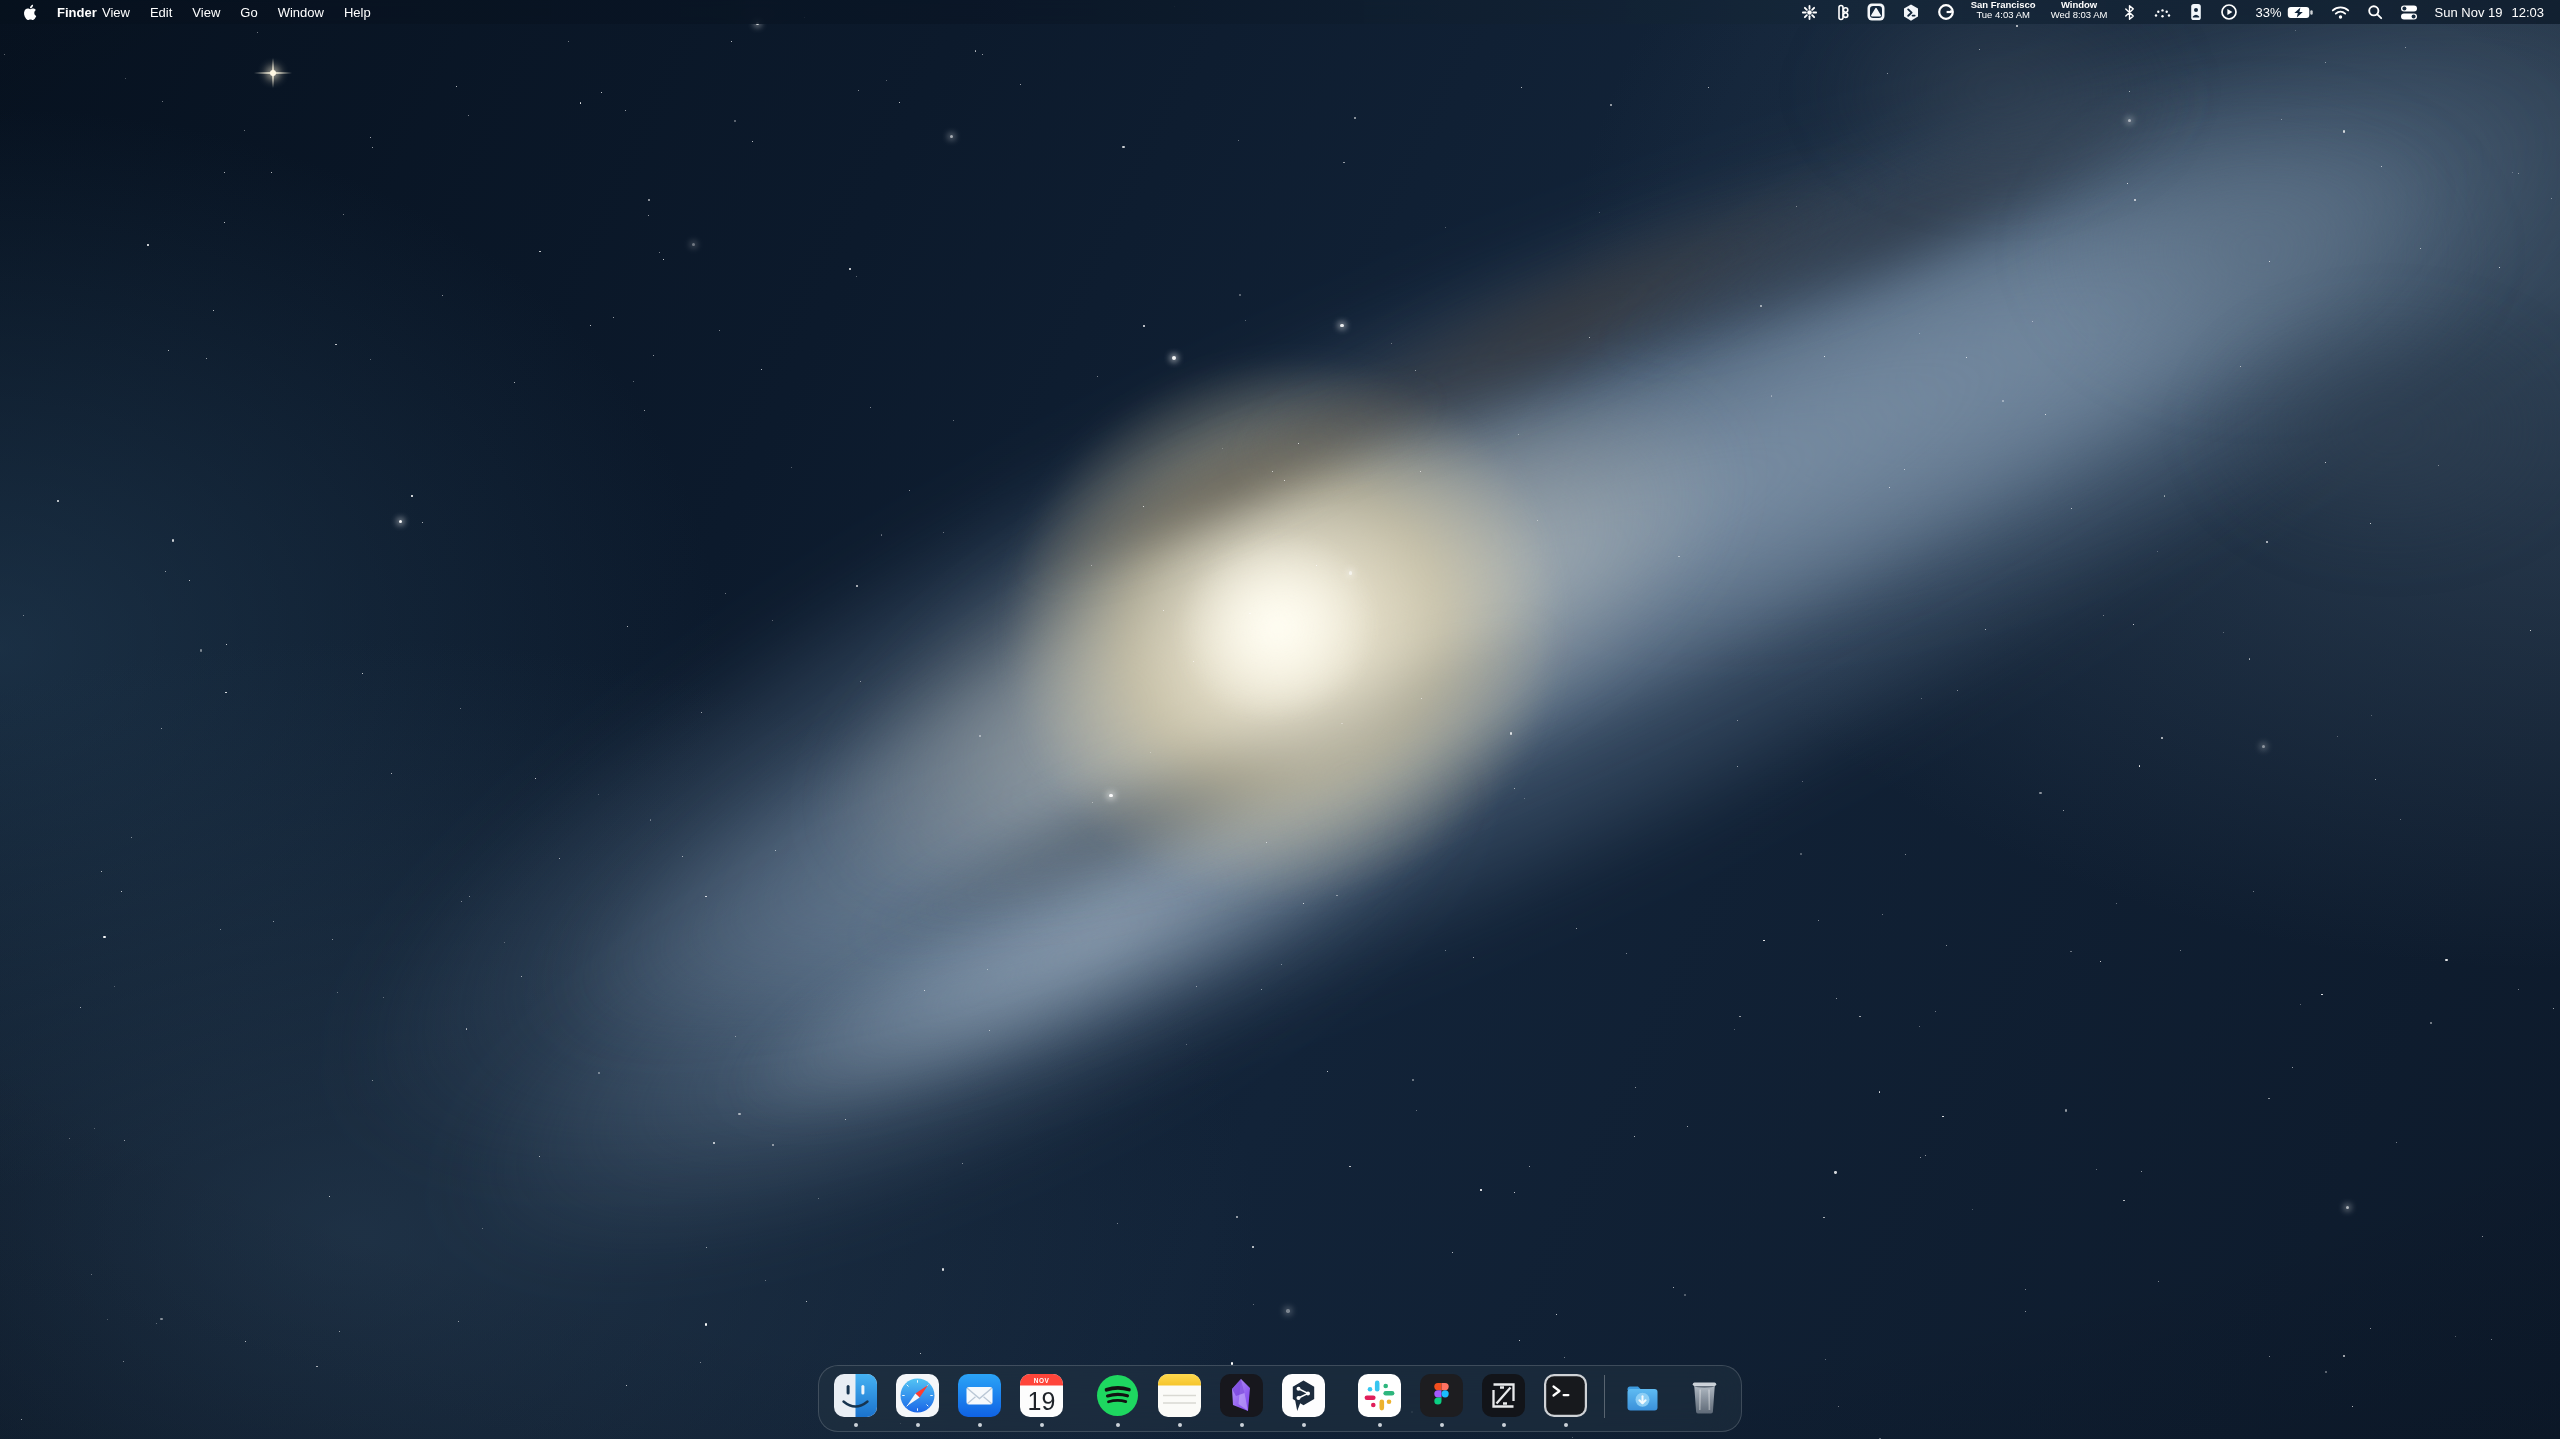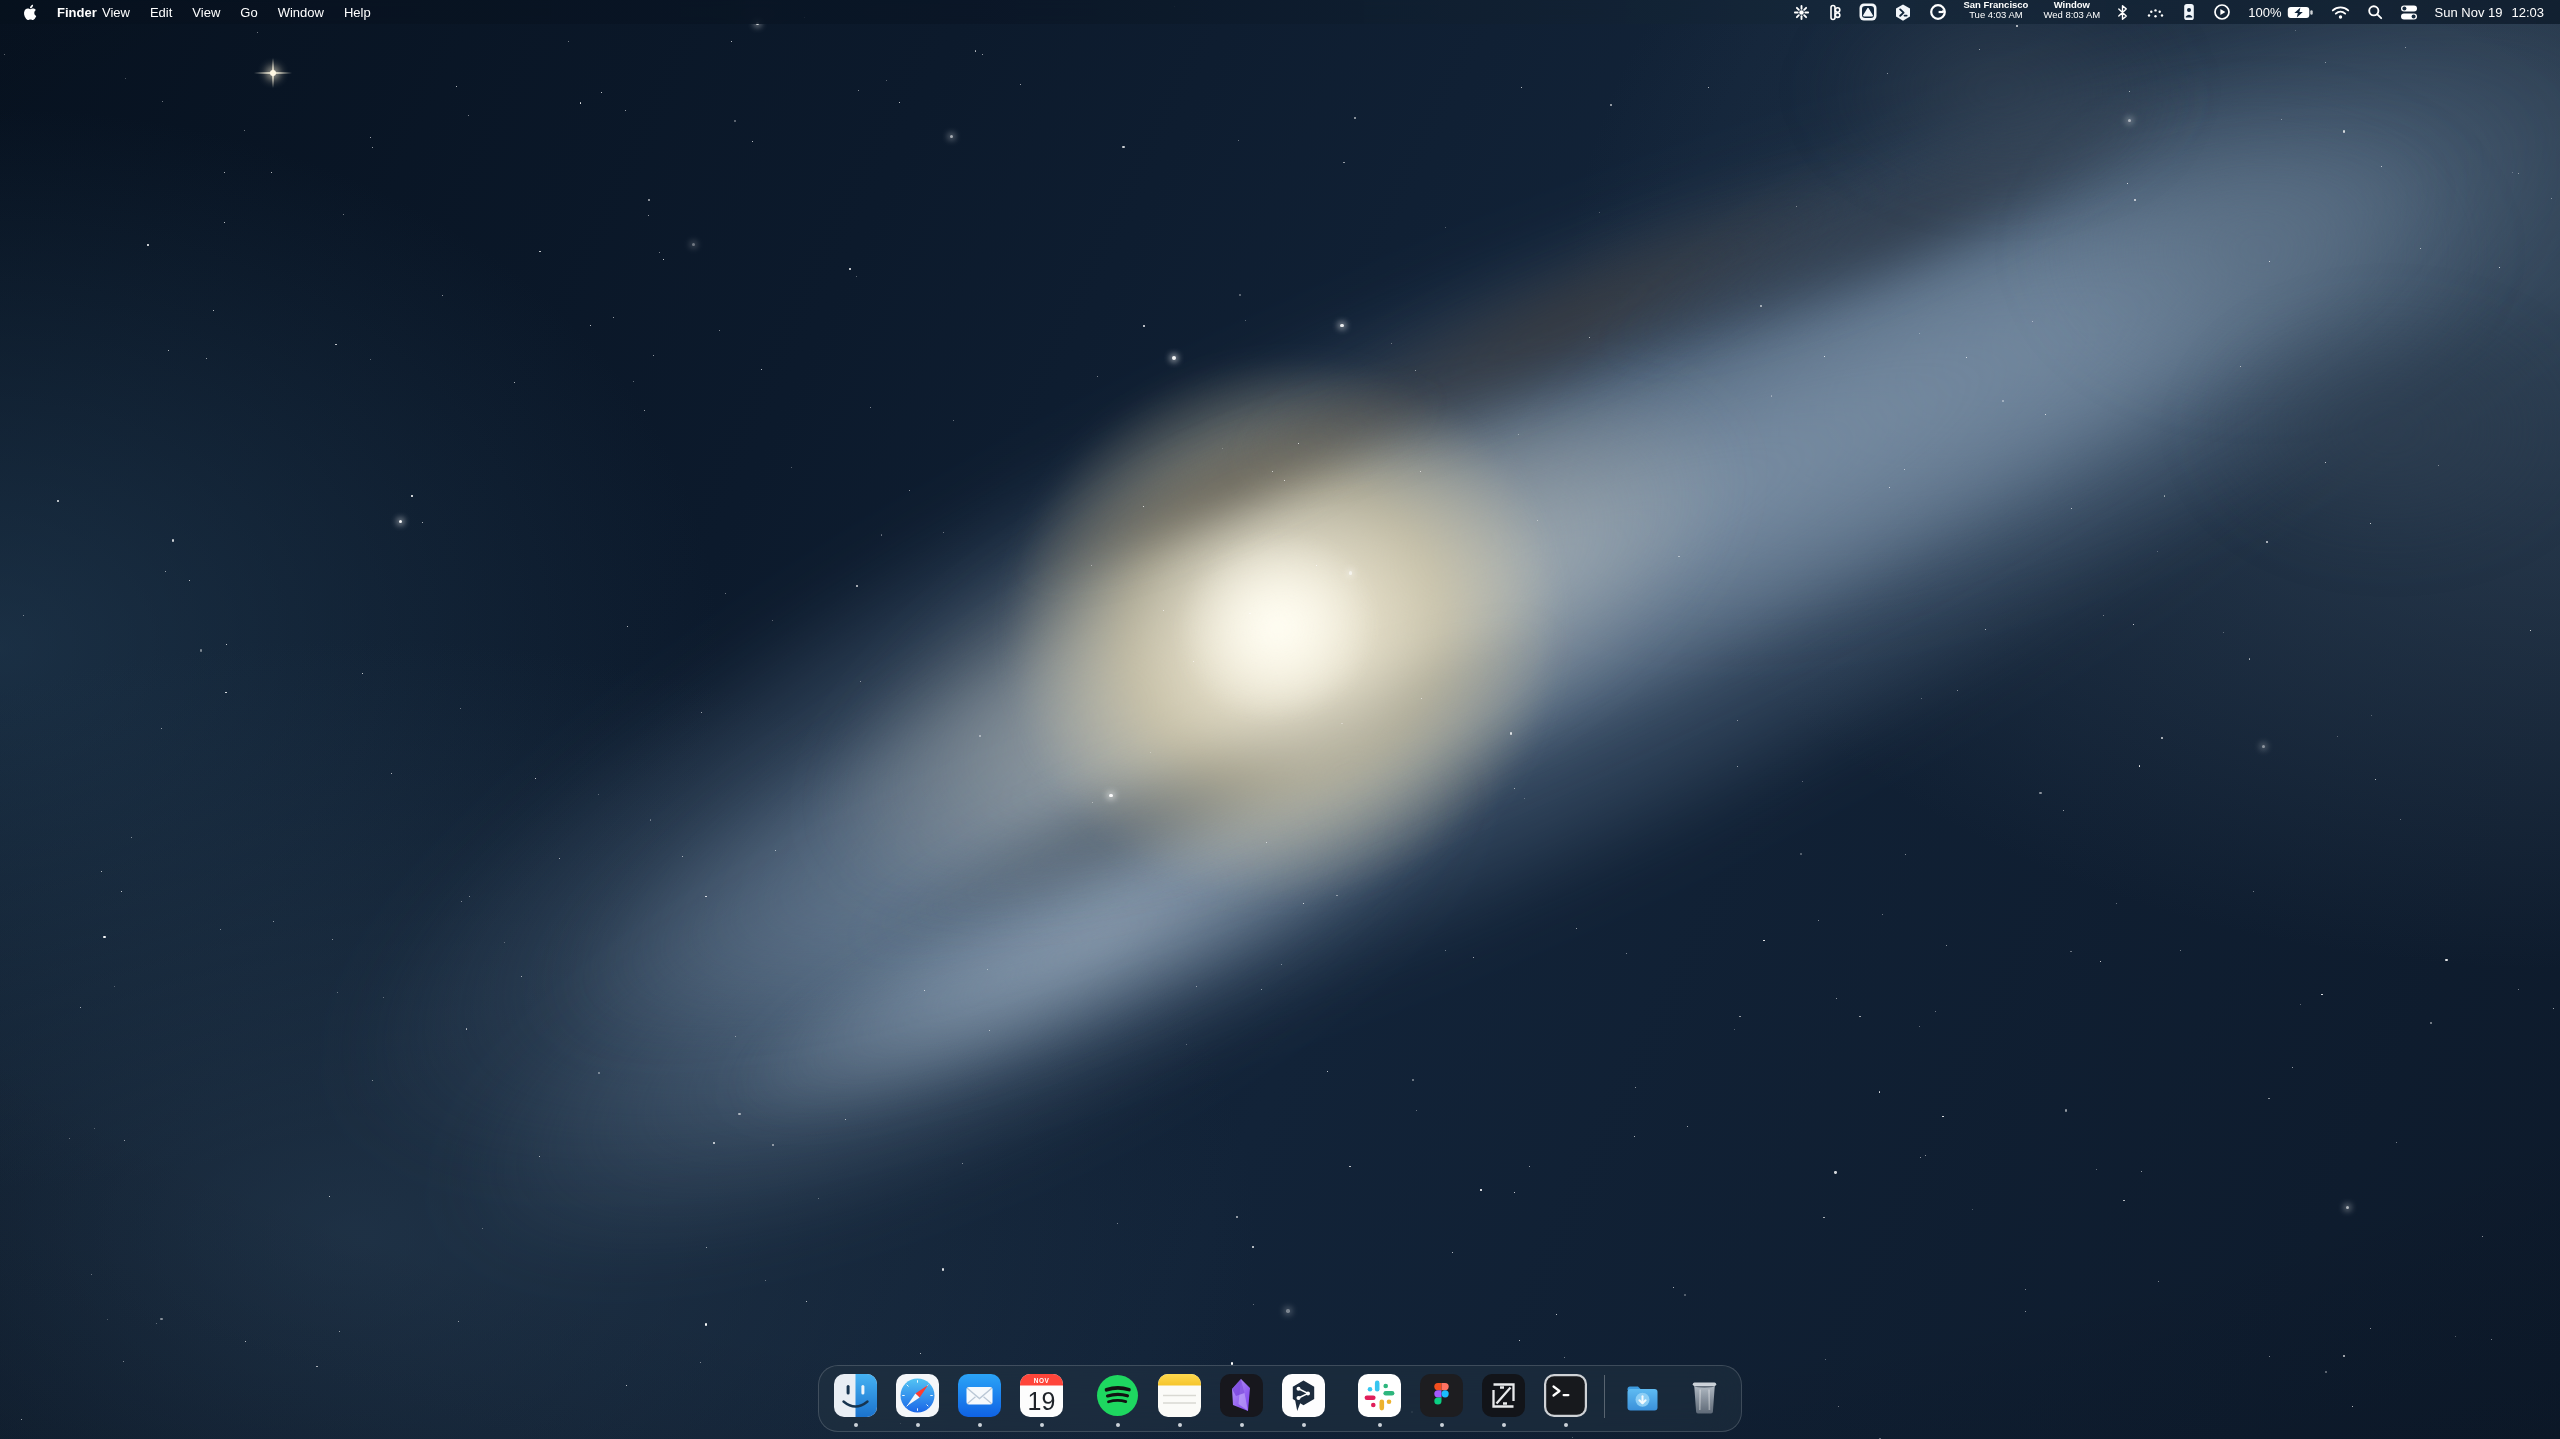--- a/index.html
+++ b/index.html
@@ -561,21 +561,21 @@
       </svg>
     </div>
     <div class="st-item">
       <svg width="18" height="18" viewBox="0 0 18 18">
         <circle cx="9" cy="9" r="7" fill="none" stroke="#fff" stroke-width="1.7"></circle>
         <polygon points="7.4,5.9 12.4,9 7.4,12.1" fill="#fff"></polygon>
       </svg>
     </div>
 
     <div class="st-item batt">
-      <span>100%</span>
+      <span>33%</span>
       <svg width="27" height="13" viewBox="0 0 27 13">
         <rect x="0.8" y="1" width="21.5" height="11" rx="3" fill="#fff"></rect>
         <rect x="23.3" y="4.2" width="2.4" height="4.6" rx="1.2" fill="rgba(255,255,255,.8)"></rect>
         <path d="M13.4,1.6 L7.4,7.1 h3.4 L9.8,11.4 L15.8,5.9 h-3.4 Z" fill="#0e2237"></path>
       </svg>
     </div>
 
     <div class="st-item">
       <svg width="19" height="15" viewBox="0 0 19 15">
         <g fill="none" stroke="#fff" stroke-width="1.9" stroke-linecap="round">

